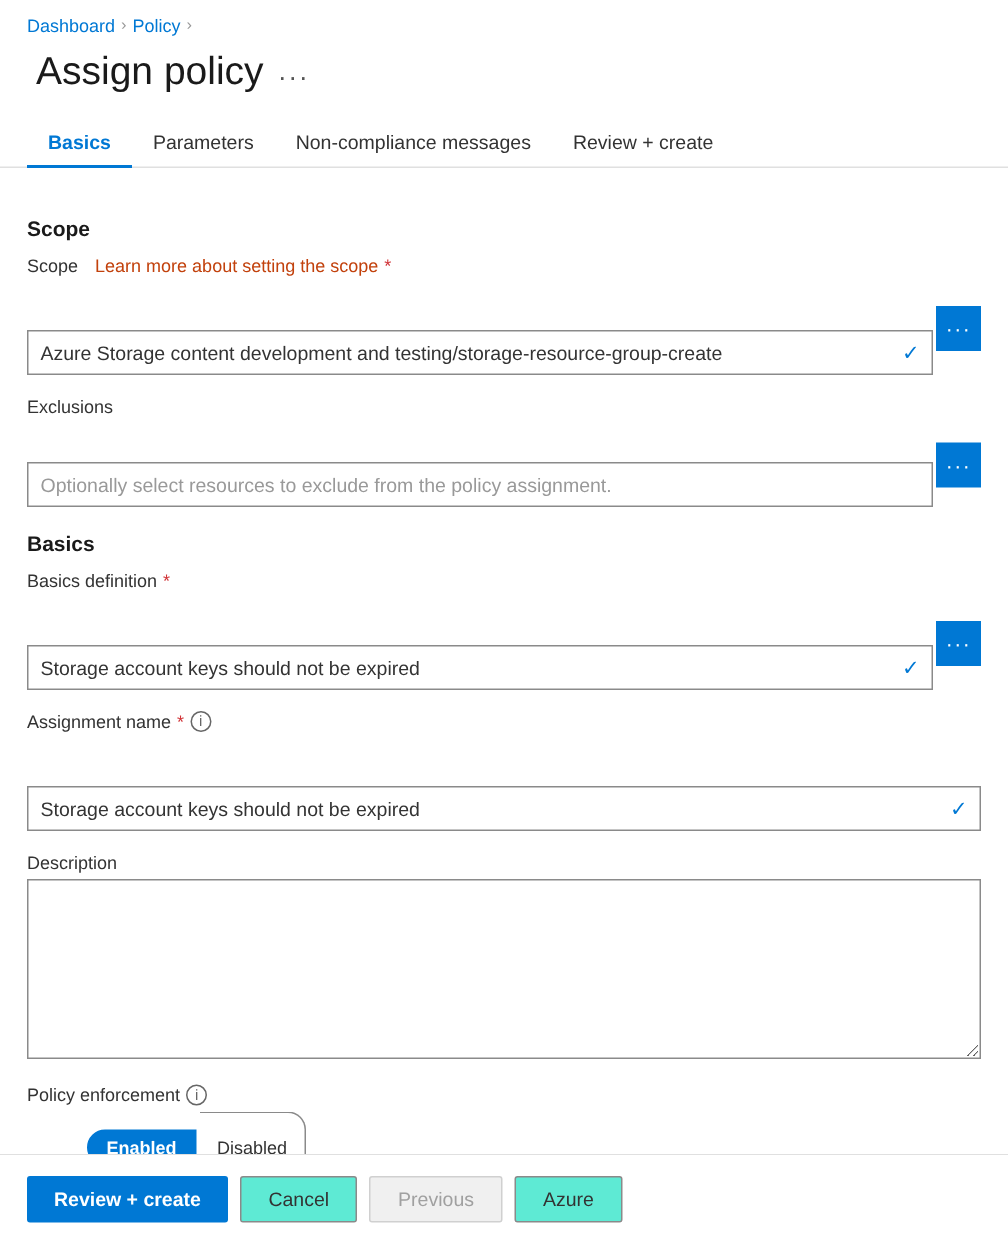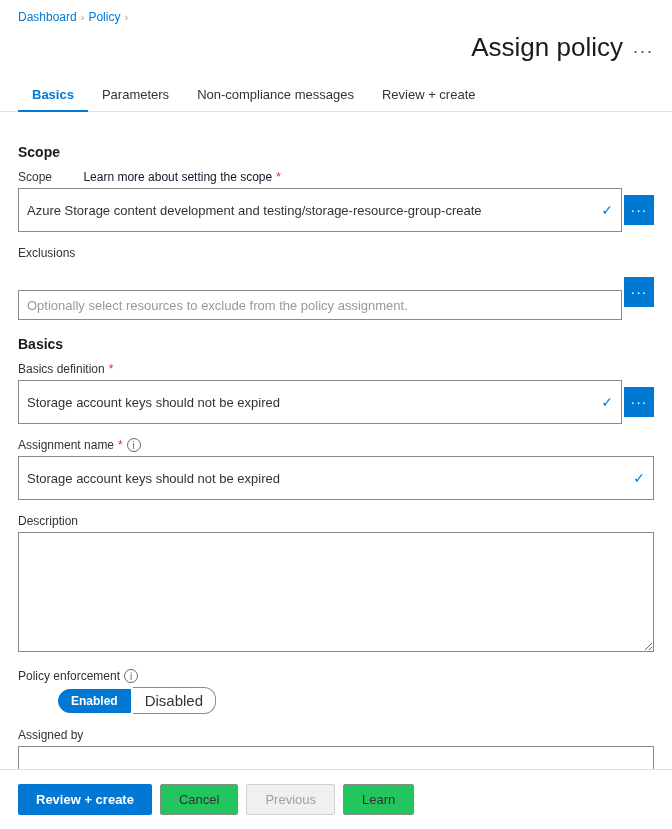--- a/index.html
+++ b/index.html
@@ -26,21 +26,20 @@
     .breadcrumb a {
       color: #0078d4;
       text-decoration: none;
       cursor: pointer;
     }
     .page-header {
       display: flex;
       align-items: center;
       padding: 4px 18px 16px 24px;
       gap: 10px;
-      justify-content: flex-end;
     }
     .page-title {
       font-size: 26px;
       font-weight: 300;
       color: #1a1a1a;
     }
     .page-menu-icon {
       font-size: 18px;
       color: #555;
       cursor: pointer;
@@ -85,24 +84,23 @@
       margin-bottom: 4px;
       display: flex;
       align-items: center;
       gap: 4px;
     }
     .field-label .required {
       color: #d13438;
       font-size: 12px;
     }
     .field-label .link {
-      color: #0f172a;
+      color: #c2410c;
       cursor: pointer;
       text-decoration: none;
-      margin-left: 20px;
     }
     .input-row {
       display: flex;
       align-items: center;
       gap: 2px;
     }
     .check-icon {
       color: #0078d4;
       font-size: 14px;
     }
@@ -164,22 +162,22 @@
       font-size: 12px;
       font-weight: 600;
       cursor: pointer;
     }
     .toggle-disabled {
       background: #fff;
       color: #333;
       border: 1px solid #8a8a8a;
       border-left: none;
       border-radius: 0 12px 12px 0;
-      padding: 4px 12px;
-      font-size: 15px;
+      padding: 16px 12px;
+      font-size: 12px;
       cursor: pointer;
     }
     .info-icon {
       display: inline-flex;
       align-items: center;
       justify-content: center;
       width: 14px;
       height: 14px;
       border: 1px solid #666;
       border-radius: 50%;
@@ -203,42 +201,43 @@
       background: #0078d4;
       color: #fff;
       border: none;
       padding: 8px 18px;
       font-size: 13px;
       font-weight: 600;
       cursor: pointer;
       border-radius: 2px;
     }
     .btn-default {
-      background: #22c55e;
+      background: #5eead4;
       color: #333;
       border: 1px solid #8a8a8a;
       padding: 7px 18px;
       font-size: 13px;
       cursor: pointer;
       border-radius: 2px;
     }
     .btn-disabled {
       background: #f0f0f0;
       color: #a0a0a0;
       border: 1px solid #d0d0d0;
       padding: 7px 18px;
       font-size: 13px;
       cursor: not-allowed;
       border-radius: 2px;
     }
     .scope-field-row {
       display: flex;
       align-items: center;
       border: 1px solid #8a8a8a;
-      height: 44px;
+      height: 30px;
+      margin-top: 32px;
     }
     .scope-field-text {
       flex: 1;
       padding: 0 8px;
       font-size: 13px;
       color: #333;
       display: flex;
       align-items: center;
       justify-content: space-between;
     }
@@ -378,14 +377,14 @@
     </div>
     <input type="text" class="input-text-field" value="" style="">
   </div>
 
 </div>
 
 <div class="footer">
   <button class="btn-primary">Review + create</button>
   <button class="btn-default">Cancel</button>
   <button class="btn-disabled" disabled="">Previous</button>
-  <button class="btn-default">Learn</button>
+  <button class="btn-default">Azure</button>
 </div>
 
 </body></html>

